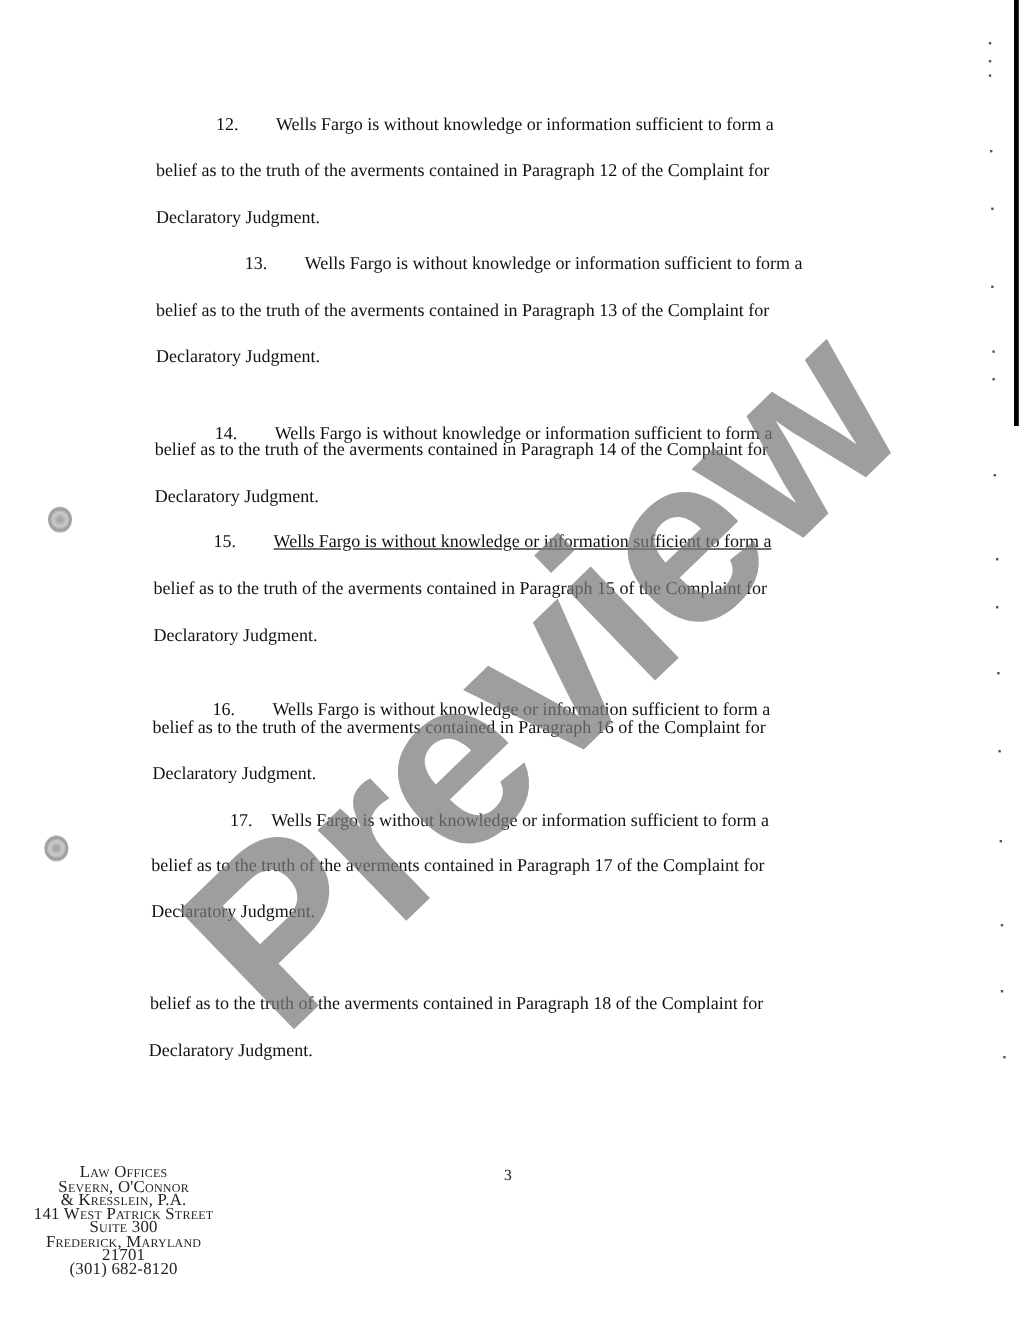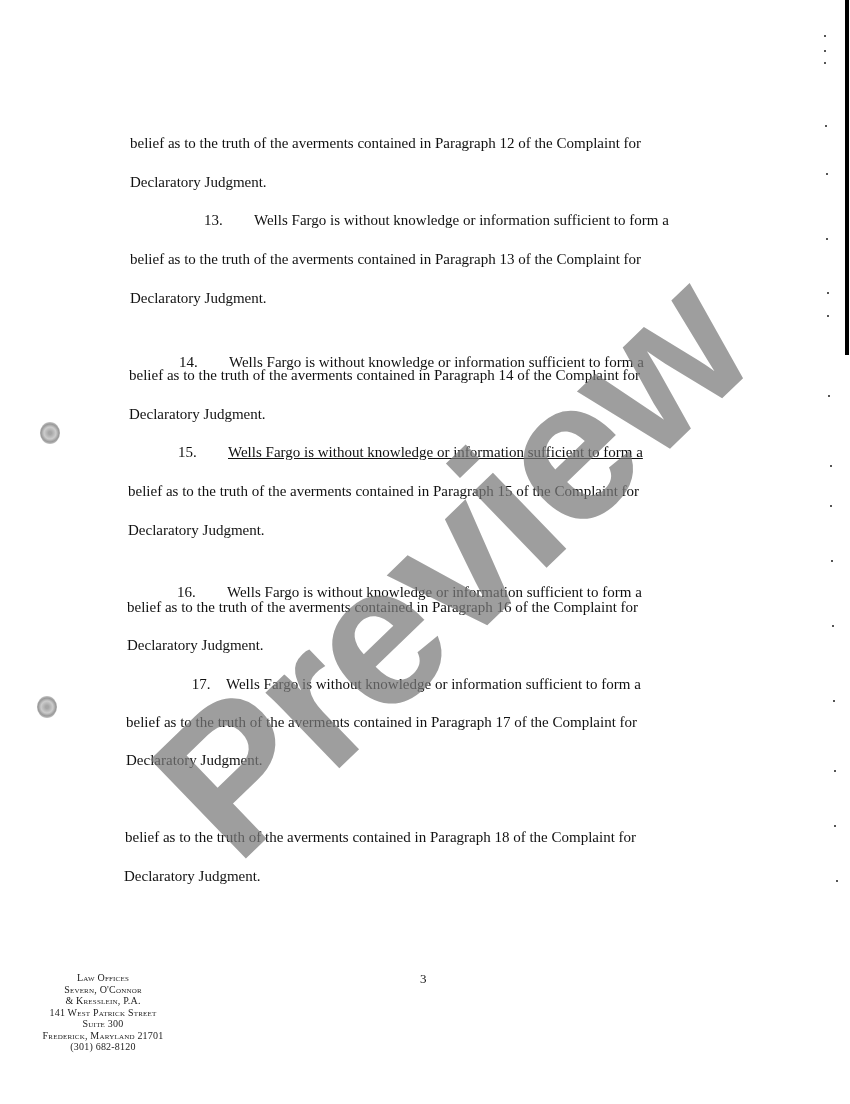--- a/index.html
+++ b/index.html
@@ -2,37 +2,38 @@
 <html><head>
 <meta charset="utf-8">
 <style>
   html, body { margin:0; padding:0; }
   body { width:850px; height:1104px; background:#fff; position:relative; overflow:hidden;
          font-family:"Liberation Serif", "DejaVu Serif", serif; color:#111; }
   .page { position:absolute; left:0; top:0; width:850px; height:1104px; }
   .num { display:inline-block; width:50px; }
   .line { position:absolute; font-size:15px; white-space:nowrap; }
   .footer-addr { position:absolute; left:28px; top:972px; width:150px; text-align:center;
-                 font-size:10px; line-height:11.5px; font-variant:small-caps; letter-spacing:0.2px; color:#222; }
+                 font-size:14px; line-height:11.5px; font-variant:small-caps; letter-spacing:0.2px; color:#222; }
   .page-num { position:absolute; left:420px; top:971px; font-size:13px; }
   .stamp { position:absolute; width:20px; height:22px; border-radius:50%;
            background: radial-gradient(circle, #888 10%, #bbb 40%, #777 60%, #ccc 80%);
            opacity:0.75; }
   .right-edge { position:absolute; left:845px; top:0; width:4px; height:355px; background:#000; }
   .edge-dot { position:absolute; width:1.5px; height:1.5px; background:#555; }
   .watermark { position:absolute; left:110px; top:250px; width:640px; height:560px; pointer-events:none; }
   .watermark span { position:absolute; left:-20px; top:210px; font-family:"Liberation Sans", "DejaVu Sans", sans-serif;
            font-weight:bold; font-size:200px; color:rgba(120,120,120,0.72); transform:rotate(-44deg);
            transform-origin:center; letter-spacing:-4px; display:block; width:700px; text-align:center; }
 </style>
 </head>
 <body>
 
 <div class="page">
 
+  <div class="line" style="left:180px;top:96px;"><span class="num">12.</span><span>Wells Fargo is without knowledge or information sufficient to form a</span></div>
   <div class="line" style="left:130px;top:135px;">belief as to the truth of the averments contained in Paragraph 12 of the Complaint for</div>
   <div class="line" style="left:130px;top:174px;">Declaratory Judgment.</div>
 
   <div class="line" style="left:180px;top:212px;margin-left:24px;"><span class="num">13.</span><span>Wells Fargo is without knowledge or information sufficient to form a</span></div>
   <div class="line" style="left:130px;top:251px;">belief as to the truth of the averments contained in Paragraph 13 of the Complaint for</div>
   <div class="line" style="left:130px;top:290px;">Declaratory Judgment.</div>
 
   <div class="line" style="left:179px;top:328px;margin-top:26px;"><span class="num">14.</span><span>Wells Fargo is without knowledge or information sufficient to form a</span></div>
   <div class="line" style="left:129px;top:367px;">belief as to the truth of the averments contained in Paragraph 14 of the Complaint for</div>
   <div class="line" style="left:129px;top:406px;">Declaratory Judgment.</div>

